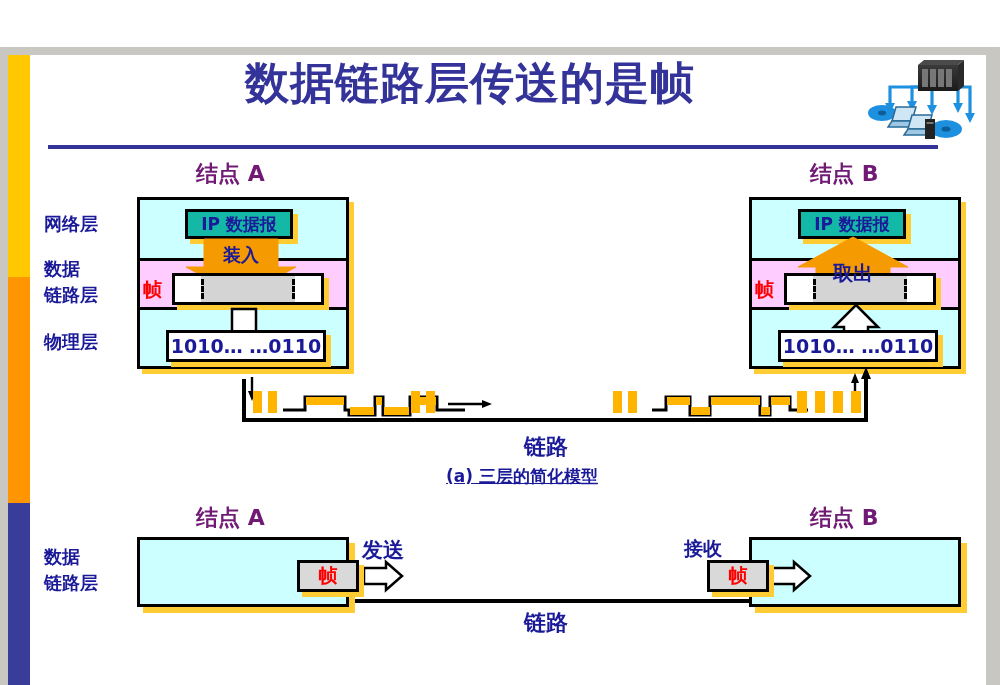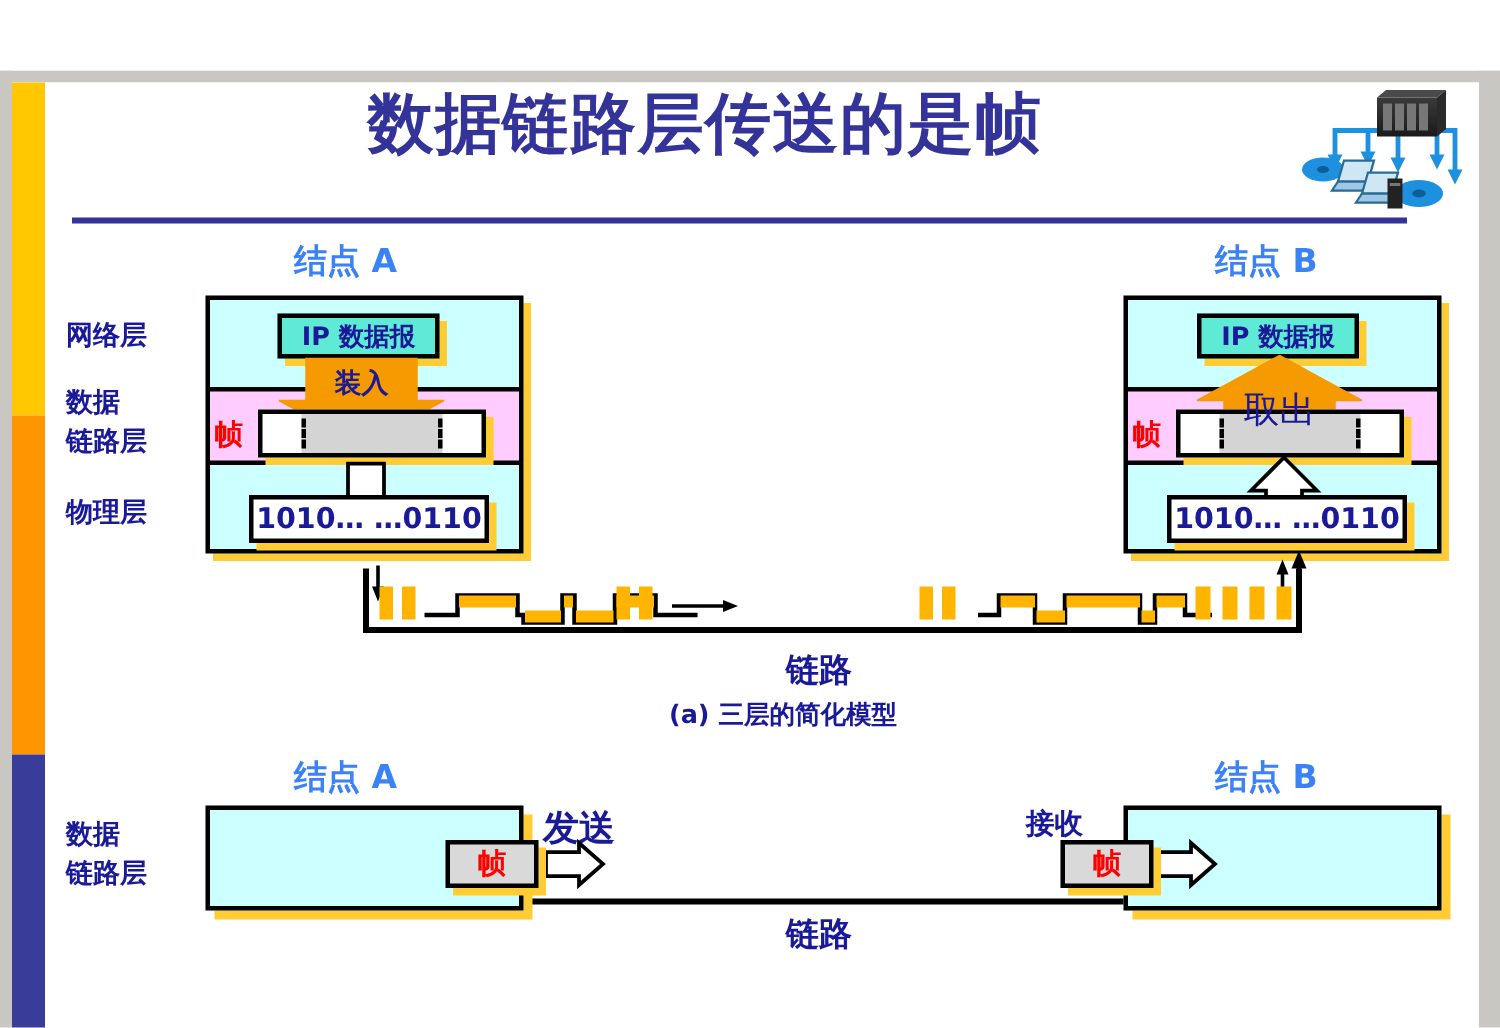--- a/index.html
+++ b/index.html
@@ -37,21 +37,21 @@
     white-space:nowrap;
   }
   .title-rule{
     position:absolute;left:48px;top:98px;width:890px;height:4px;background:#333399;
   }
   
   .clipart{position:absolute;left:862px;top:6px;width:120px;height:88px;}
 
   
   .node-label{
-    position:absolute;color:#3b82f6;font-weight:bold;font-size:22px;white-space:nowrap;
+    position:absolute;color:#701a75;font-weight:bold;font-size:22px;white-space:nowrap;
   }
   .layer-label{
     position:absolute;color:#1a1a99;font-weight:bold;font-size:18px;
     text-align:center;line-height:1.12;white-space:nowrap;
   }
   .link-label{
     position:absolute;color:#1a1a99;font-weight:bold;font-size:22px;white-space:nowrap;
   }
   .caption{
     position:absolute;color:#1a1a99;font-weight:bold;font-size:17px;white-space:nowrap;
@@ -63,21 +63,21 @@
   
   .stack{position:absolute;}
   .stack .shadow{position:absolute;left:5px;top:5px;right:-5px;bottom:-5px;background:#FFCC33;}
   .stack .body{position:absolute;left:0;top:0;right:0;bottom:0;border:3px solid #000;box-sizing:border-box;background:#CCFFFF;}
   .band{position:absolute;left:0;right:0;box-sizing:border-box;}
   .band.net{background:#CCFFFF;}
   .band.dl{background:#FFCCFF;border-top:3px solid #000;border-bottom:3px solid #000;}
   .band.phy{background:#CCFFFF;}
 
   .ipbox{
-    position:absolute;background:#5eead4;border:3px solid #000;
+    position:absolute;background:#14b8a6;border:3px solid #000;
     color:#1a1a99;font-weight:bold;font-size:17px;
     display:flex;align-items:center;justify-content:center;
     box-sizing:border-box;white-space:nowrap;
   }
   .ipbox-sh{position:absolute;background:#FFCC33;}
 
   .framebox{position:absolute;border:3px solid #000;background:#fff;box-sizing:border-box;}
   .framebox-sh{position:absolute;background:#FFCC33;}
   .frame-mid{position:absolute;background:#D4D4D4;top:0;bottom:0;}
   .frame-dash{position:absolute;top:3px;bottom:3px;width:0;border-left:3px dashed #000;}
@@ -223,21 +223,21 @@
       <div class="band dl" style="top:58px;height:52px;"></div>
       <div class="band phy" style="top:110px;bottom:0;"></div>
     </div>
   </div>
   <div class="ipbox-sh" style="left:803px;top:167px;width:108px;height:30px;"></div>
   <div class="ipbox" style="left:798px;top:162px;width:108px;height:30px;">IP 数据报</div>
 
   <svg class="layer">
     <polygon points="853,190 908,220 890,220 890,240 816,240 816,220 798,220" fill="#F59A00" stroke="#F59A00" stroke-width="1"></polygon>
   </svg>
-  <div style="position:absolute;left:816px;top:214px;width:74px;height:24px;display:flex;align-items:center;justify-content:center;color:#1a1a99;font-weight:normal;font-size:24px;z-index:5;white-space:nowrap;">取出</div>
+  <div style="position:absolute;left:816px;top:214px;width:74px;height:24px;display:flex;align-items:center;justify-content:center;color:#1a1a99;font-weight:bold;font-size:20px;z-index:5;white-space:nowrap;">取出</div>
 
   <div class="framebox-sh" style="left:789px;top:231px;width:152px;height:32px;"></div>
   <div class="framebox" style="left:784px;top:226px;width:152px;height:32px;">
     <div class="frame-mid" style="left:26px;right:26px;"></div>
     <div class="frame-dash" style="left:26px;"></div>
     <div class="frame-dash" style="right:26px;"></div>
   </div>
   <div class="zhen" style="left:755px;top:230px;">帧</div>
 
   <svg class="layer">
@@ -295,39 +295,39 @@
     </g>
     <g fill="#FFB400">
       <rect x="797" y="344" width="10" height="22"></rect>
       <rect x="815" y="344" width="10" height="22"></rect>
       <rect x="833" y="344" width="10" height="22"></rect>
       <rect x="851" y="344" width="10" height="22"></rect>
     </g>
   </svg>
 
   <div class="link-label" style="left:524px;top:385px;">链路</div>
-  <div class="caption" style="left:446px;top:418px;">(a) 三层的简化模型</div>
+  <div class="caption" style="left:446px;top:418px;text-decoration:underline;">(a) 三层的简化模型</div>
 
   <div class="node-label" style="left:196px;top:456px;">结点 A</div>
   <div class="node-label" style="left:810px;top:456px;">结点 B</div>
 
   <div class="layer-label" style="left:44px;top:500px;">数据</div>
   <div class="layer-label" style="left:44px;top:526px;">链路层</div>
 
   <svg class="layer">
     <line x1="352" y1="554" x2="752" y2="554" stroke="#000000" stroke-width="4"></line>
   </svg>
 
   <div class="bbox" style="left:137px;top:490px;width:212px;height:70px;">
     <div class="sh"></div>
     <div class="bd"></div>
   </div>
   <div class="frtag-sh" style="left:302px;top:518px;width:62px;height:32px;"></div>
   <div class="frtag" style="left:297px;top:513px;width:62px;height:32px;">帧</div>
-  <div class="caption" style="left:362px;top:489px;font-size:24px;">发送</div>
+  <div class="caption" style="left:362px;top:489px;font-size:21px;">发送</div>
   <svg class="layer">
     <polygon points="364,521 386,521 386,515 402,529 386,543 386,537 364,537" fill="#ffffff" stroke="#000000" stroke-width="2.5" stroke-linejoin="miter"></polygon>
   </svg>
 
   <div class="bbox" style="left:749px;top:490px;width:212px;height:70px;">
     <div class="sh"></div>
     <div class="bd"></div>
   </div>
   <div class="frtag-sh" style="left:712px;top:518px;width:62px;height:32px;"></div>
   <div class="frtag" style="left:707px;top:513px;width:62px;height:32px;">帧</div>

